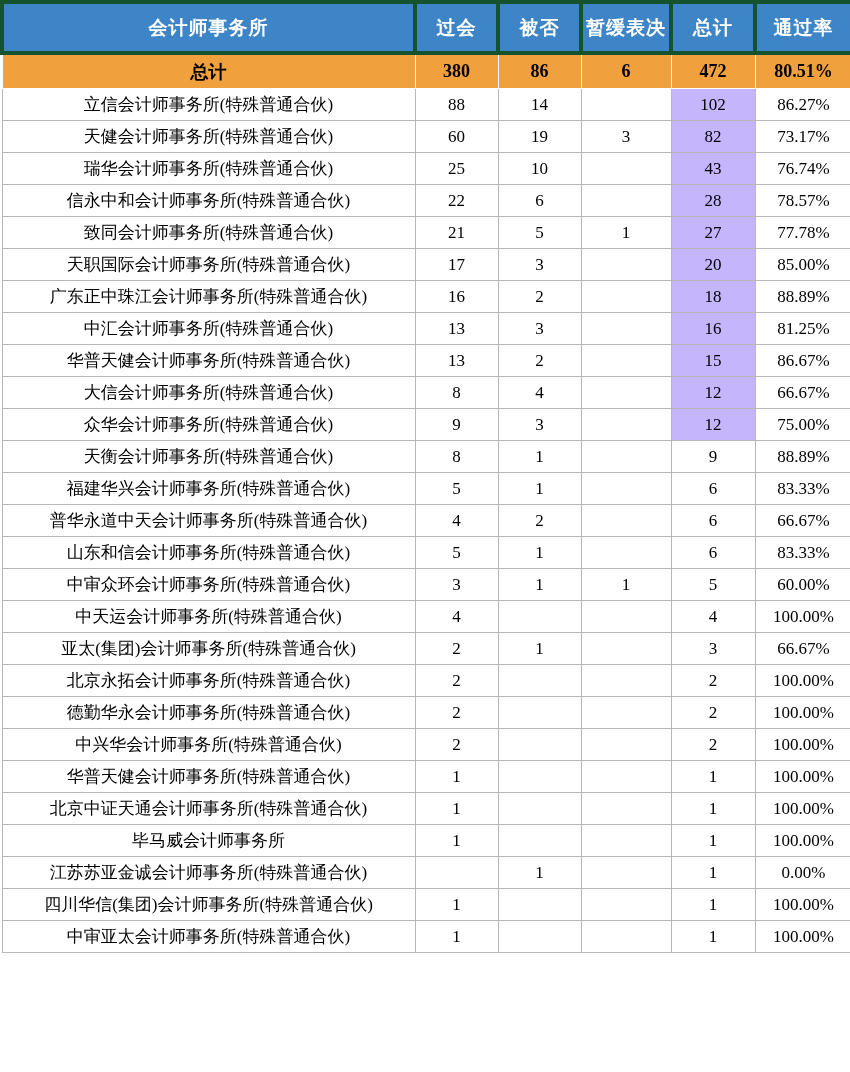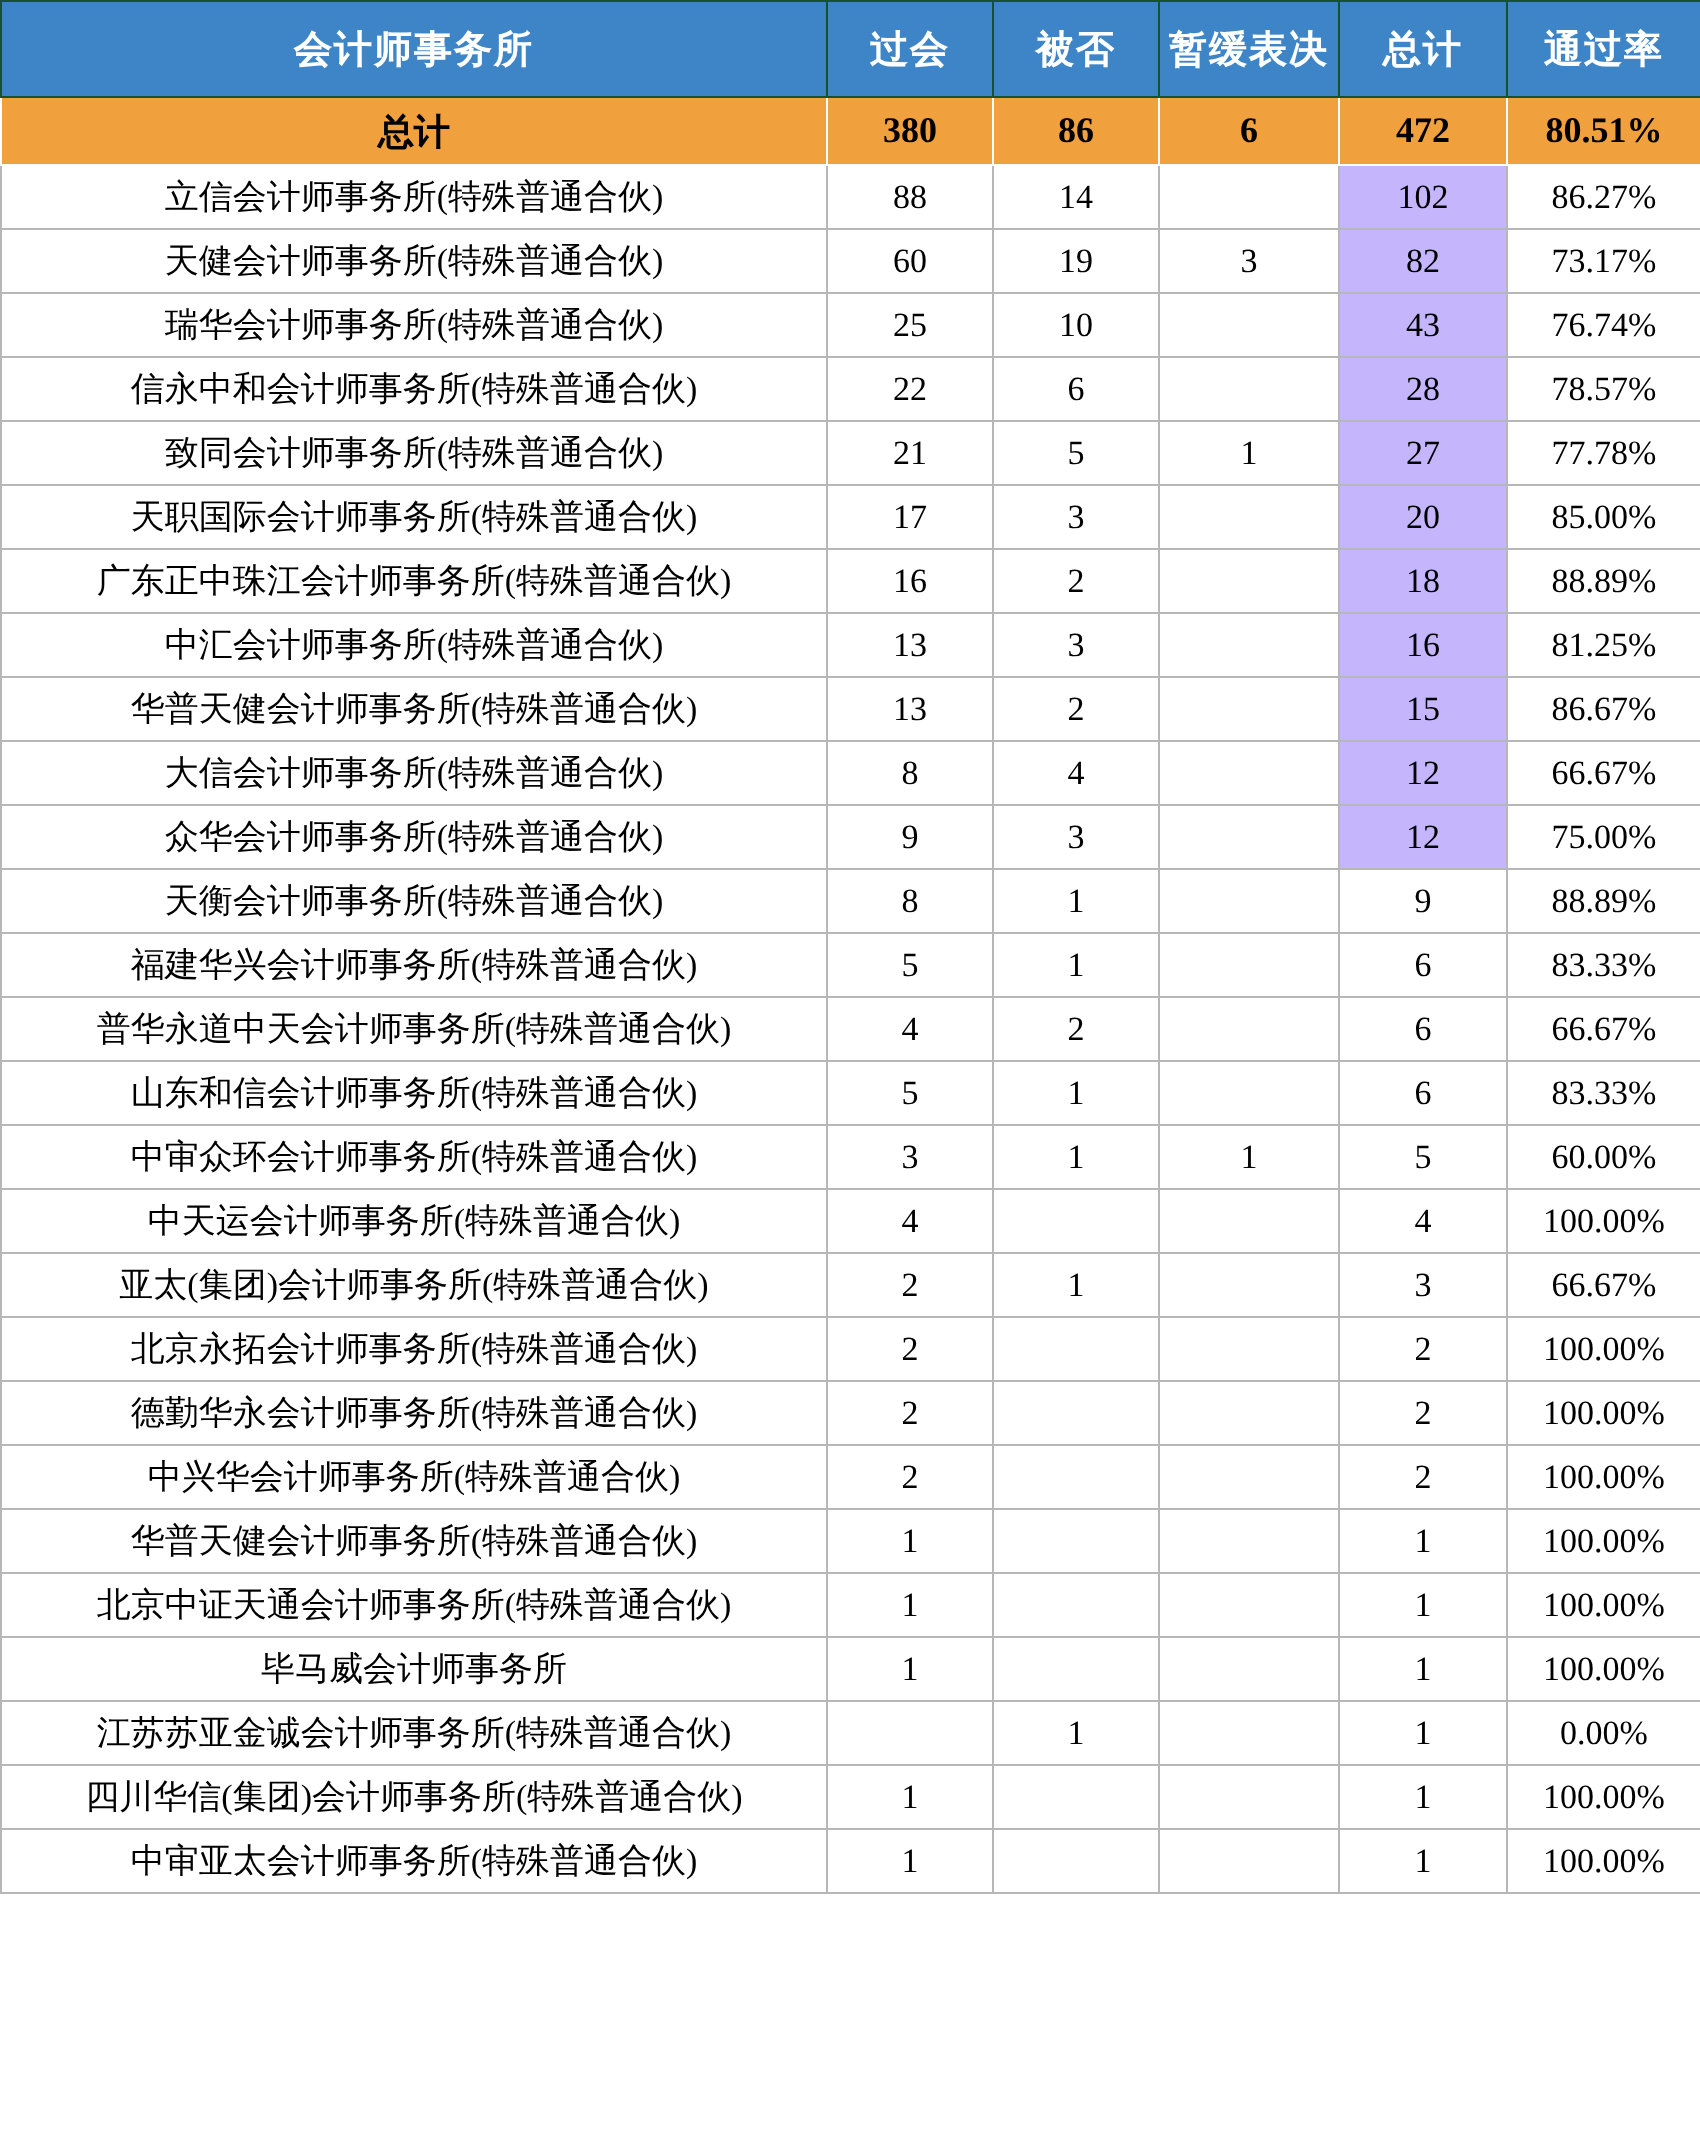--- a/index.html
+++ b/index.html
@@ -23,21 +23,21 @@
   table.acc-table col.c-def   { width: 90px; }
   table.acc-table col.c-total { width: 84px; }
   table.acc-table col.c-rate  { width: 97px; }
 
   thead th {
     background: #3d85c6;
     color: #ffffff;
     font-weight: bold;
     font-size: 19px;
     height: 45px;
-    border: 1px solid #14532d;
+    border: 4px solid #14532d;
     text-align: center;
     letter-spacing: 1px;
   }
   tbody td {
     border: 1px solid #b7b7b7;
     height: 31px;
     font-size: 17px;
     text-align: center;
     padding: 0 2px;
     white-space: nowrap;

